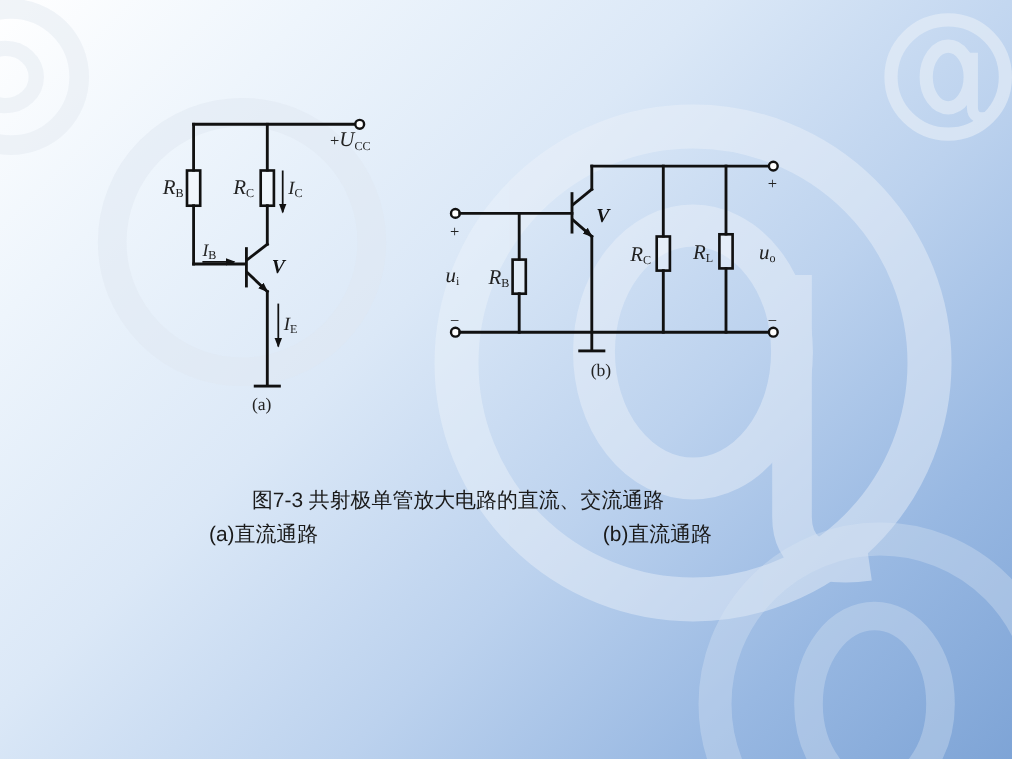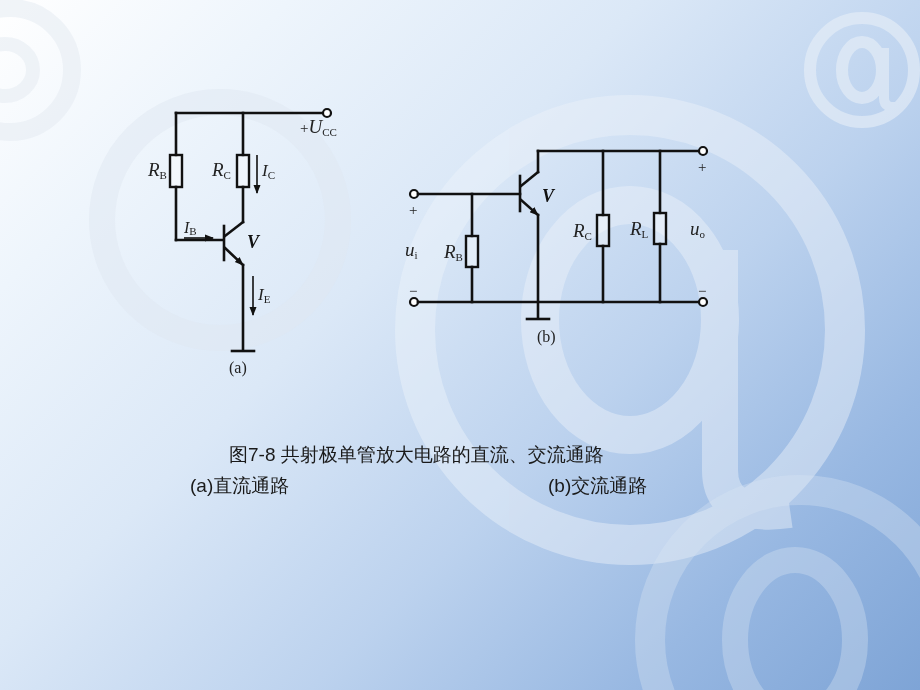--- a/index.html
+++ b/index.html
@@ -163,15 +163,15 @@
     </text>
 
     <text x="690" y="235">
       <tspan class="lbl">u</tspan><tspan class="sub" dy="3">o</tspan>
     </text>
 
     <text x="537" y="342" class="cap">(b)</text>
   </g>
 </svg>
 
-<div class="caption" style="left:229px; top:442px;">图7-8 共射极单管放大电路的直流、交流通路</div>
+<div class="caption" style="left:229px; top:442px;">图7-3 共射极单管放大电路的直流、交流通路</div>
 <div class="caption" style="left:190px; top:473px;">(a)直流通路</div>
-<div class="caption" style="left:548px; top:473px;">(b)交流通路</div>
+<div class="caption" style="left:548px; top:473px;">(b)直流通路</div>
 
 </body></html>

